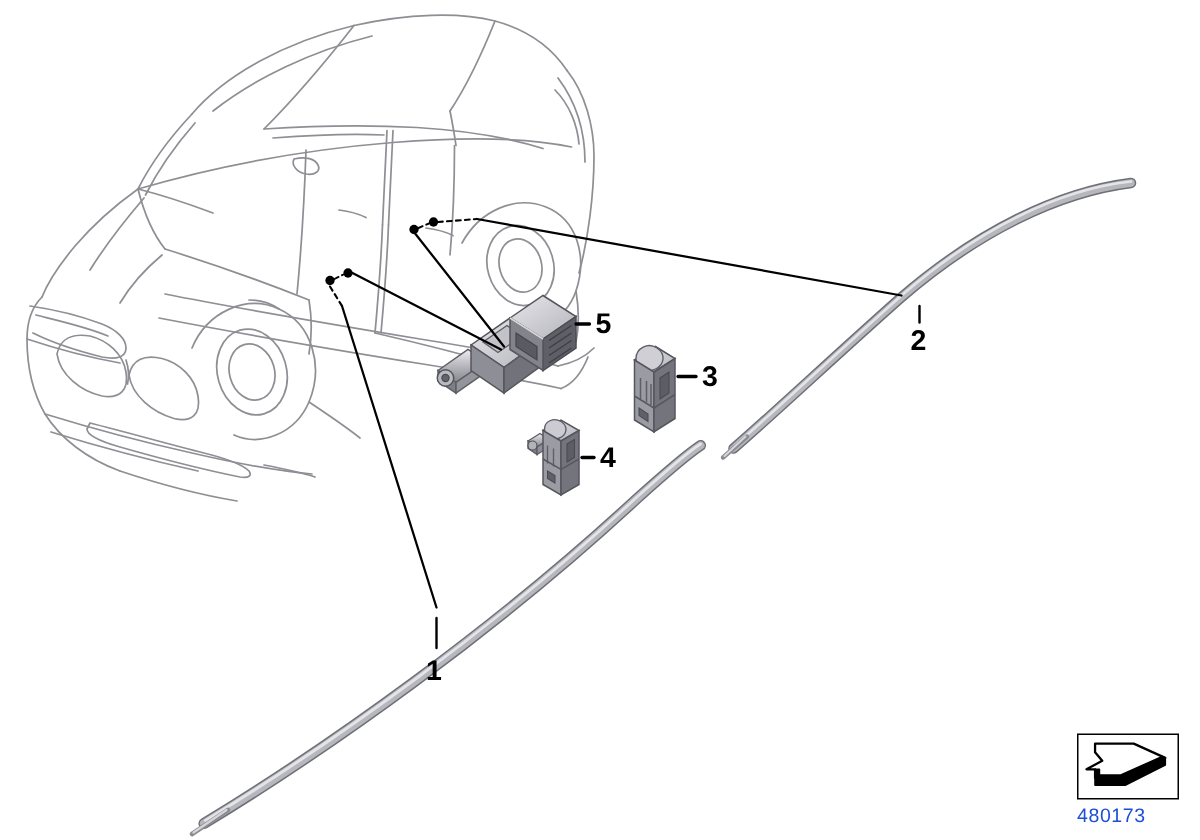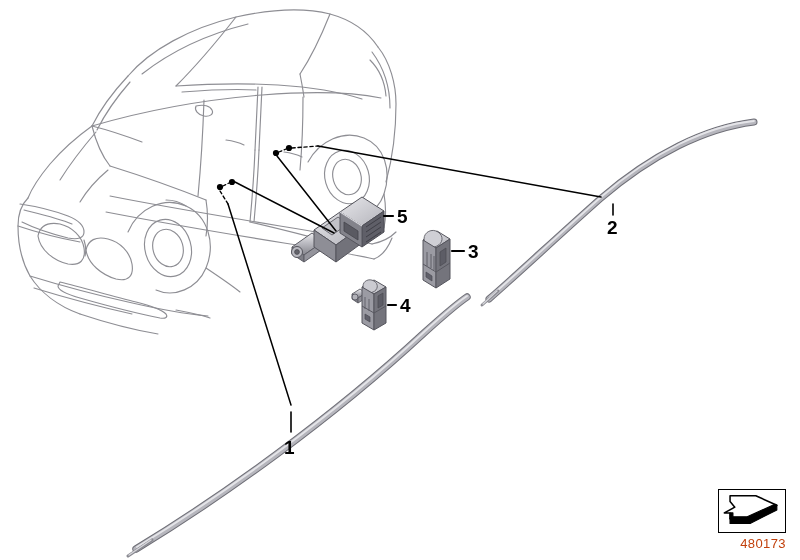--- a/index.html
+++ b/index.html
@@ -11,22 +11,22 @@
     position:absolute;font-family:"Liberation Sans",sans-serif;
     font-weight:bold;font-size:19px;color:#000000;line-height:1;
     letter-spacing:0px;white-space:nowrap;
   }
   #partnumber-box{
     position:absolute;left:718px;top:489px;width:68px;height:44px;
     border:1px solid #000000;background:#ffffff;box-sizing:border-box;
   }
   #partnumber-text{
     position:absolute;left:718px;top:536px;width:68px;
-    text-align:right;font-family:"Liberation Sans",sans-serif;
-    font-size:13px;color:#c2410c;letter-spacing:.4px;
+    text-align:left;font-family:"Liberation Sans",sans-serif;
+    font-size:13px;color:#1d4ed8;letter-spacing:.4px;
   }
 </style>
 </head>
 <body>
 
 <div id="stage">
 
   <svg class="layer" id="car-layer" viewBox="0 0 800 560">
     <g fill="none" stroke="#8e8e94" stroke-width="1.15" stroke-linecap="round" stroke-linejoin="round">
 

